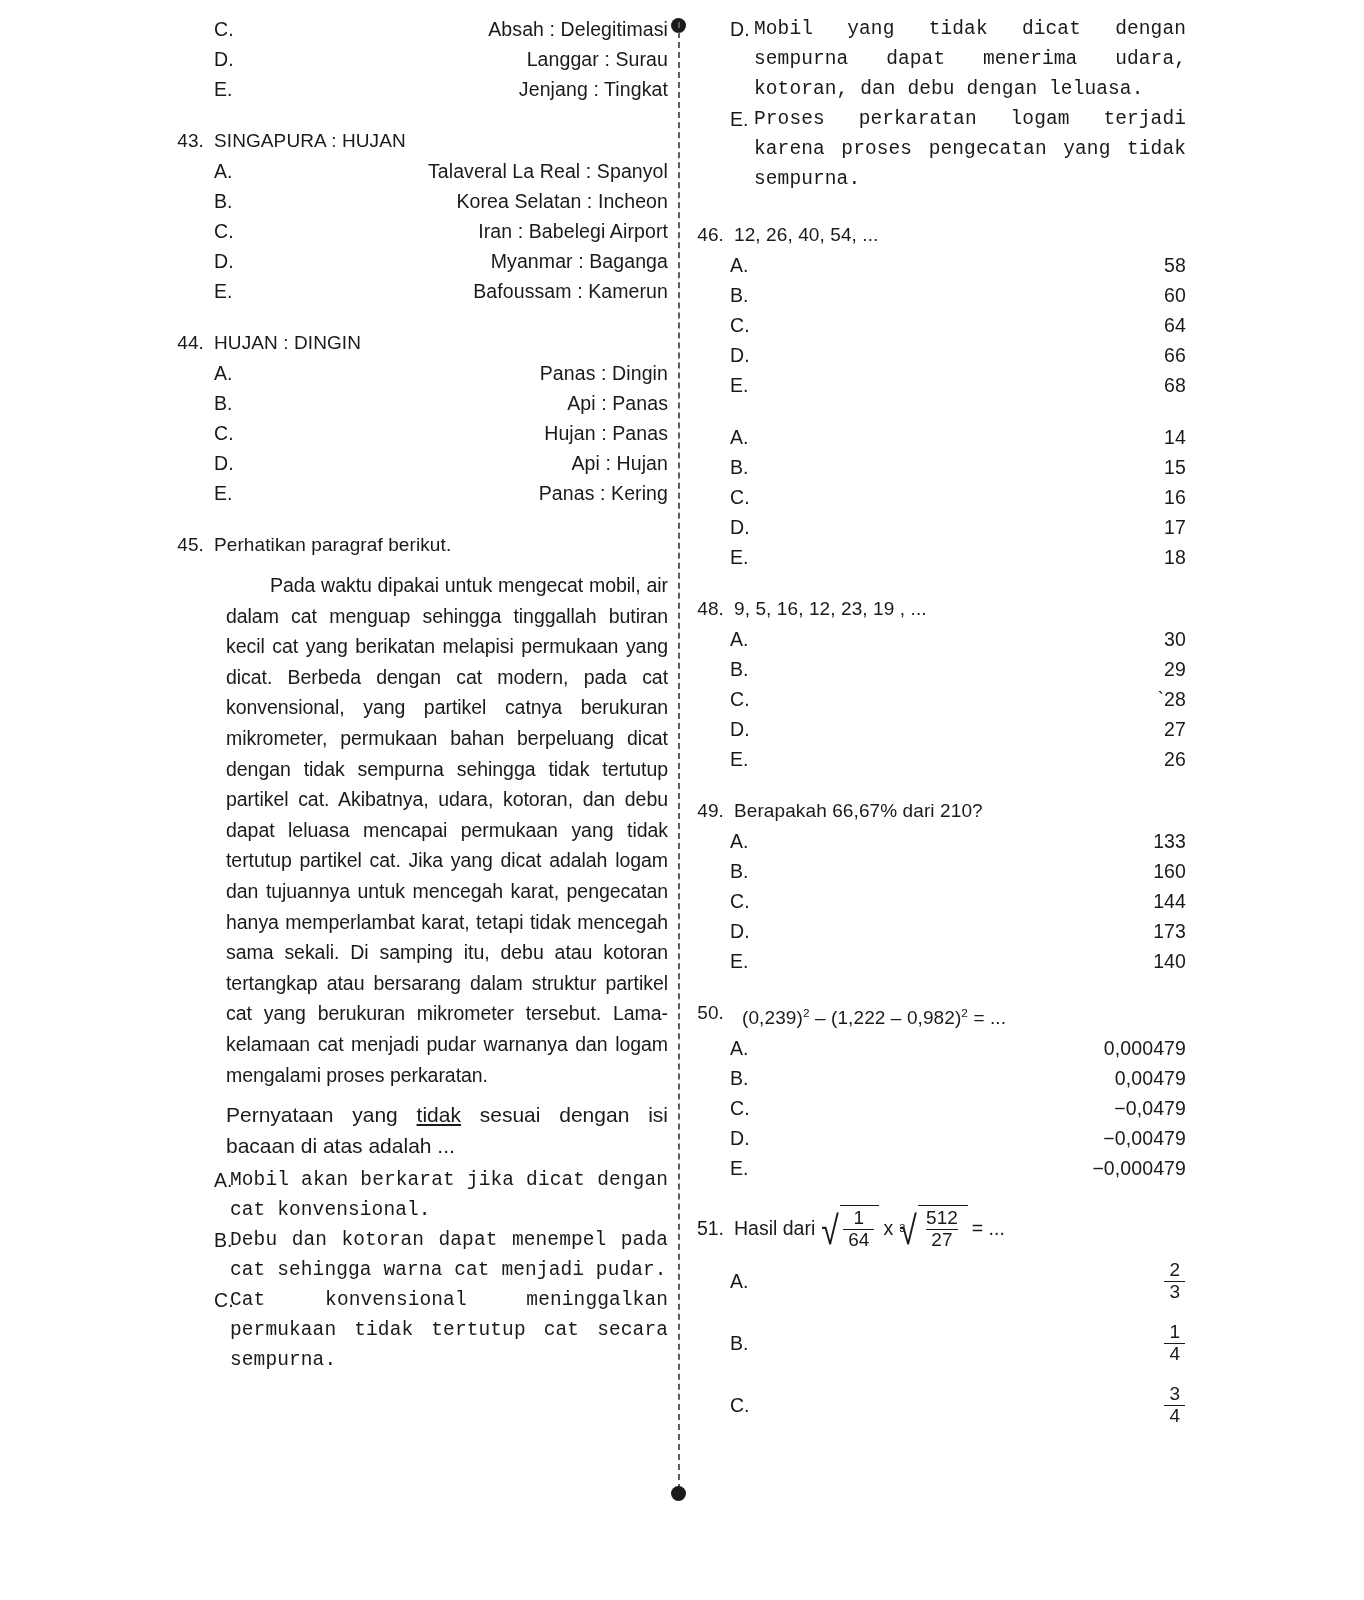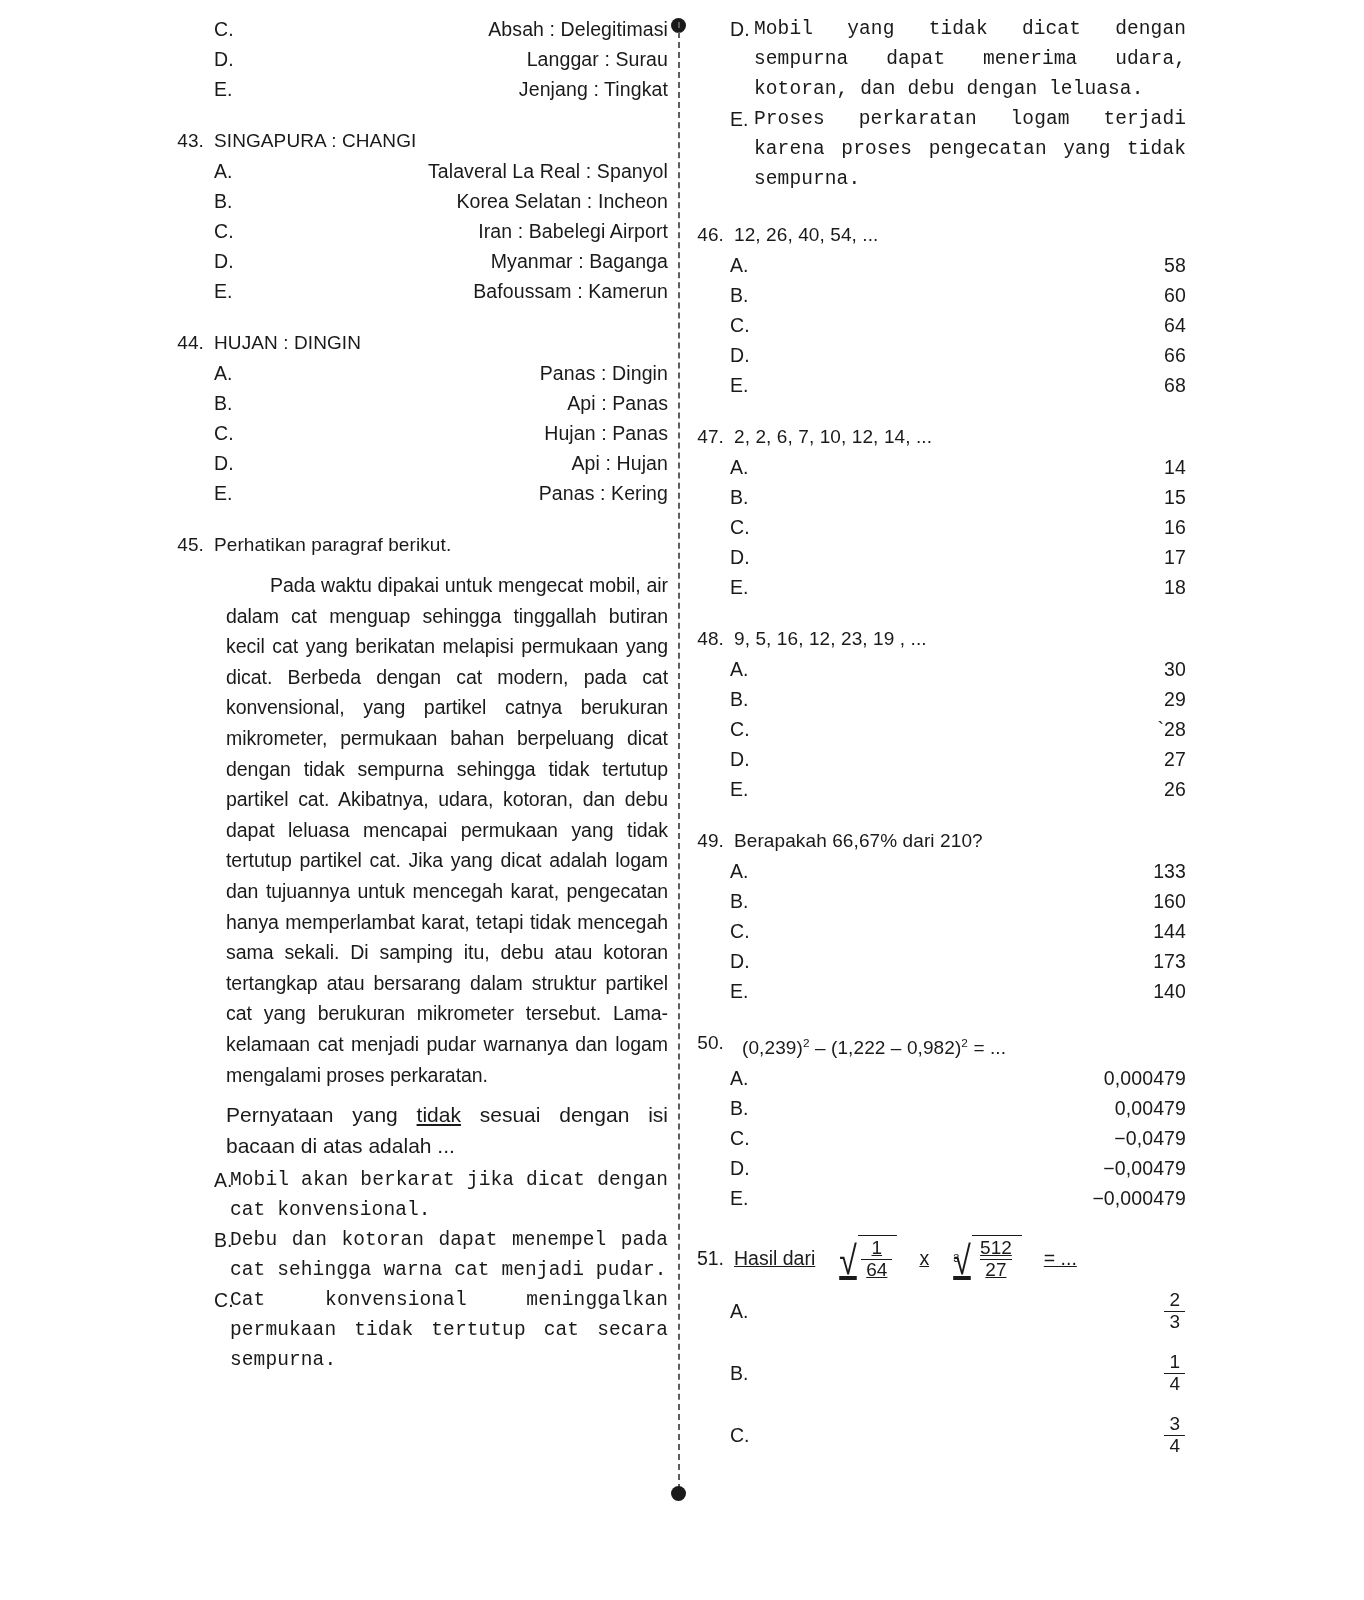--- a/index.html
+++ b/index.html
@@ -190,21 +190,21 @@
       </div>
       <div class="opt">
         <div class="optlet">E.</div>
         <div class="opttext">Jenjang : Tingkat</div>
       </div>
     </div>
 
     <div class="qblock" style="margin-top:22px">
       <div class="qhead">
         <div class="qnum">43.</div>
-        <div class="qtext">SINGAPURA : CHANGI</div>
+        <div class="qtext">SINGAPURA : HUJAN</div>
       </div>
       <div class="opt">
         <div class="optlet">A.</div>
         <div class="opttext">Talaveral La Real : Spanyol</div>
       </div>
       <div class="opt">
         <div class="optlet">B.</div>
         <div class="opttext">Korea Selatan : Incheon</div>
       </div>
       <div class="opt">
@@ -310,24 +310,20 @@
         <div class="optlet">D.</div>
         <div class="opttext">66</div>
       </div>
       <div class="opt">
         <div class="optlet">E.</div>
         <div class="opttext">68</div>
       </div>
     </div>
 
     <div class="qblock">
-      <div class="qhead">
-        <div class="qnum">47.</div>
-        <div class="qtext">2, 2, 6, 7, 10, 12, 14, ...</div>
-      </div>
       <div class="opt">
         <div class="optlet">A.</div>
         <div class="opttext">14</div>
       </div>
       <div class="opt">
         <div class="optlet">B.</div>
         <div class="opttext">15</div>
       </div>
       <div class="opt">
         <div class="optlet">C.</div>
@@ -422,21 +418,21 @@
       </div>
       <div class="opt">
         <div class="optlet">E.</div>
         <div class="opttext">−0,000479</div>
       </div>
     </div>
 
     <div class="qblock" style="margin-top:15px">
       <div class="mathline">
         <div class="qnum" style="width:48px;flex:0 0 48px;text-align:right;padding-right:10px;">51.</div>
-        <div style="display:flex;align-items:center;gap:20px;text-decoration:underline;">
+        <div style="display:flex;align-items:center;gap:2px;">
           <span>Hasil dari</span>
           <span class="radical">
             <span class="sign">√</span>
             <span class="body">
               <span class="frac">
                 <span class="num">1</span>
                 <span class="den">64</span>
               </span>
             </span>
           </span>

